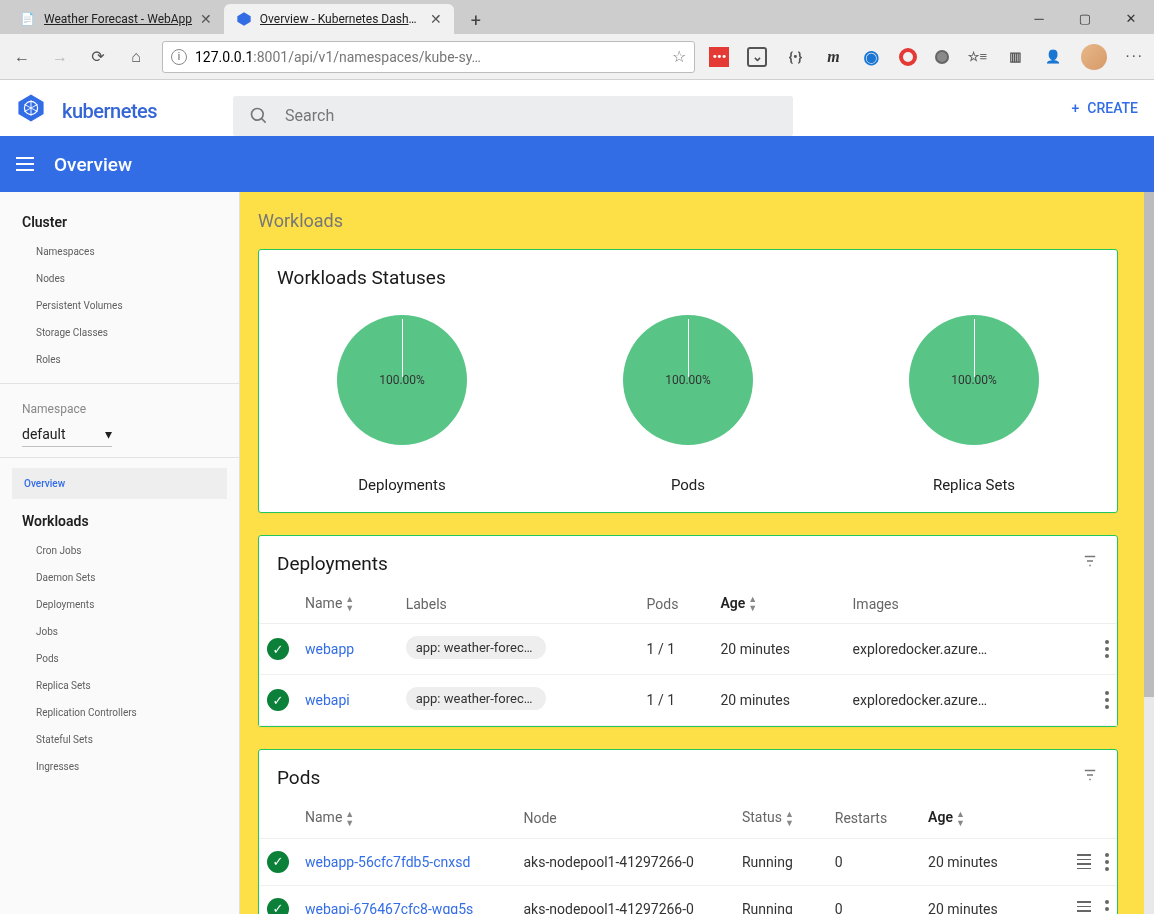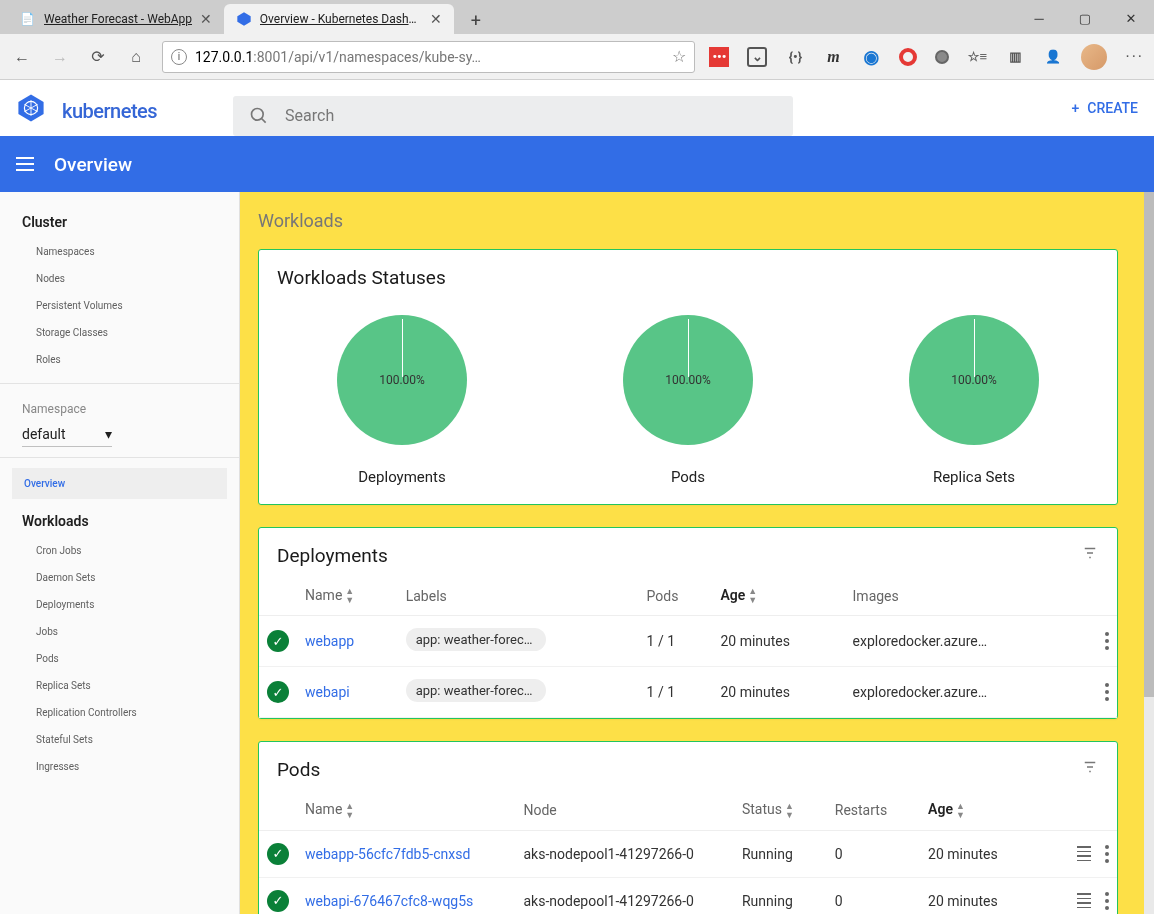--- a/index.html
+++ b/index.html
@@ -174,21 +174,21 @@
     margin-bottom:22px;
     box-shadow:0 1px 2px rgba(0,0,0,0.04);
   }
   .card-title{
     font-size:19px;font-weight:400;color:#1a1a1a;padding:16px 18px 10px;
     display:flex;align-items:center;
   }
   .filter-icon{margin-left:auto;color:#777}
 
   .statuses{display:flex;justify-content:space-around;padding:16px 0 18px}
-  .status-col{display:flex;flex-direction:column;align-items:center;gap:23px}
+  .status-col{display:flex;flex-direction:column;align-items:center;gap:31px}
   .pie{width:130px;height:130px;border-radius:50%;background:#58c587;position:relative}
   .pie::after{content:"";position:absolute;left:50%;top:4px;width:1px;height:58px;background:#fff}
   .pie-label{position:absolute;left:50%;top:50%;transform:translate(-50%,-50%);
     font-size:12px;color:#333}
   .status-name{font-size:15px;color:#222}
 
   .tbl{width:100%;border-collapse:collapse}
   .tbl th{
     text-align:left;font-size:14px;font-weight:400;color:#666;
     padding:10px 8px;border-bottom:1px solid #eee

